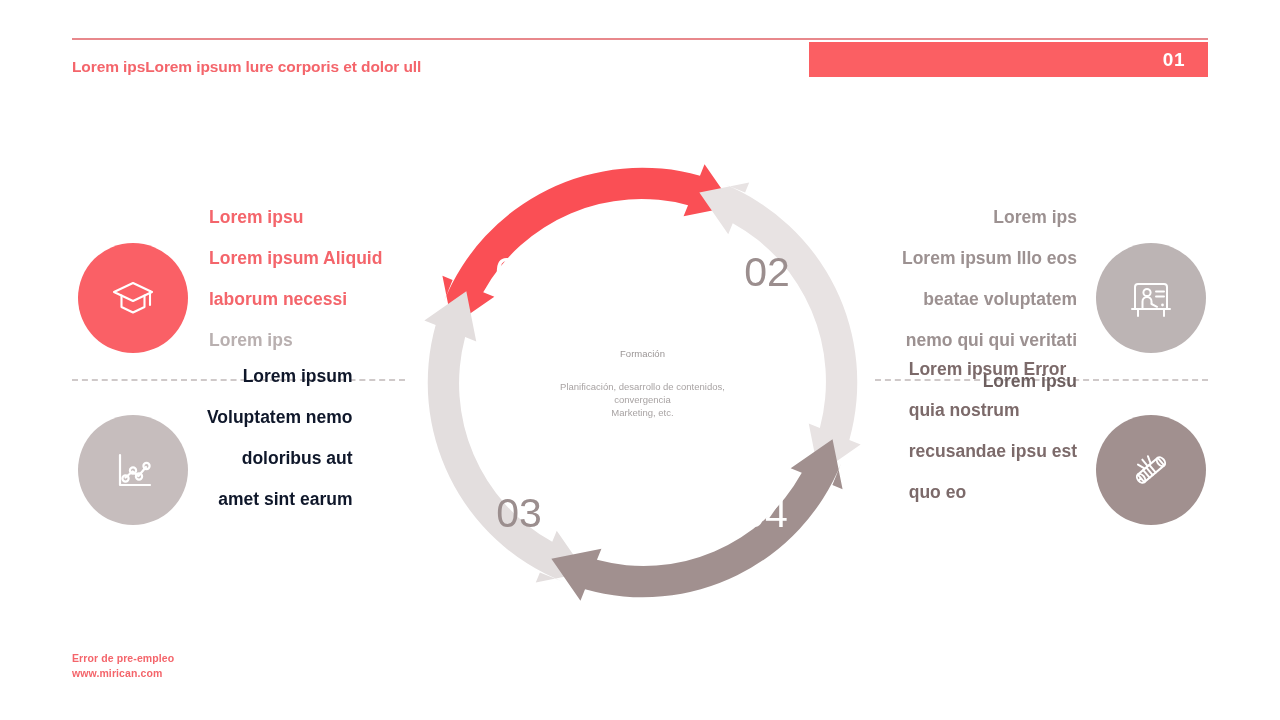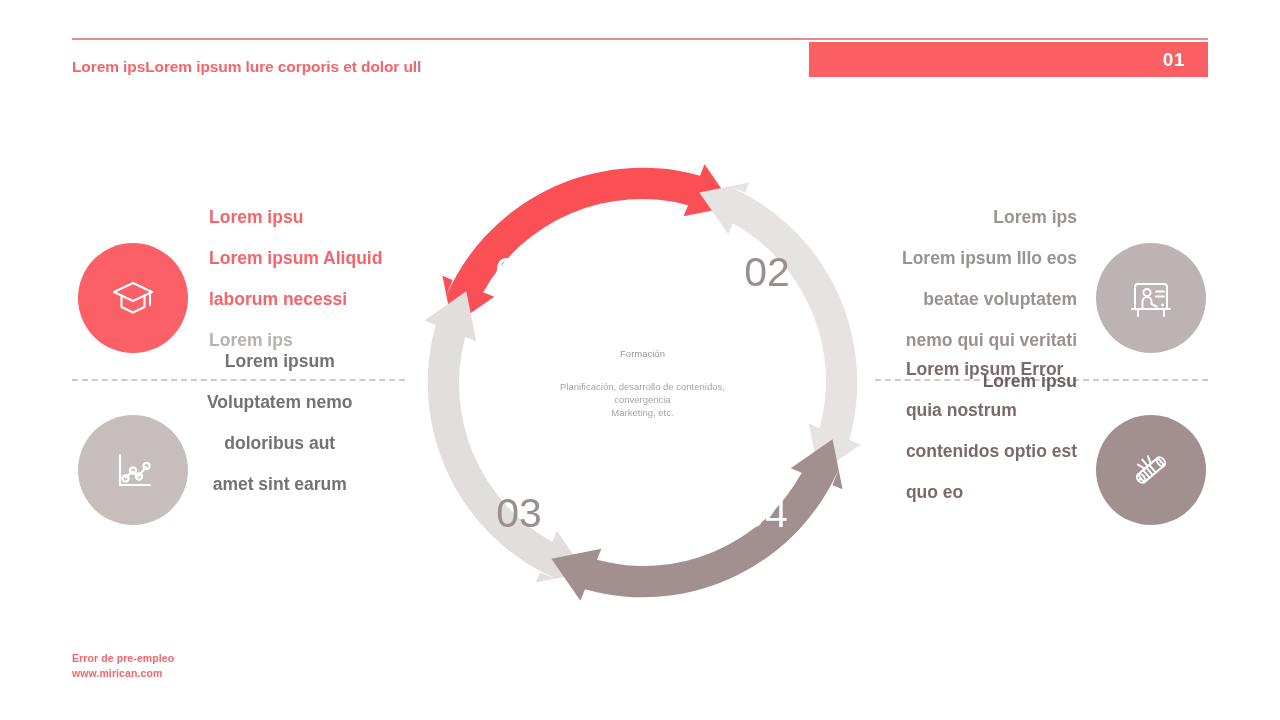--- a/index.html
+++ b/index.html
@@ -103,23 +103,23 @@
   .text-block .line { display: block; }
 
   #text-block-01 {
     left: 209px;
     top: 197px;
     text-align: left;
     color: #f4656b;
   }
   #text-block-03 {
     left: 207px;
-    top: 341px;
-    text-align: center;
-    color: #737373;
+    top: 356px;
+    text-align: right;
+    color: #0f172a;
   }
   #text-block-02 {
     right: 203px;
     top: 197px;
     text-align: right;
     color: #9c9191;
   }
   #text-block-04 {
     right: 203px;
     top: 349px;
@@ -262,21 +262,21 @@
 <div id="text-block-03" class="text-block">
   <span class="line">Lorem ipsum</span>
   <span class="line">Voluptatem nemo</span>
   <span class="line">doloribus aut</span>
   <span class="line">amet sint earum</span>
 </div>
 
 <div id="text-block-04" class="text-block">
   <span class="line">Lorem ipsum Error</span>
   <span class="line">quia nostrum</span>
-  <span class="line">contenidos optio est</span>
+  <span class="line">recusandae ipsu est</span>
   <span class="line">quo eo</span>
 </div>
 
 <div id="wheel">
   <svg width="455" height="455" viewBox="0 0 455 455">
 
     <g>
       <path id="seg01-path" d="M 13 227
                A 214 214 0 0 1 203.3 14.2
                L 203.3 2

